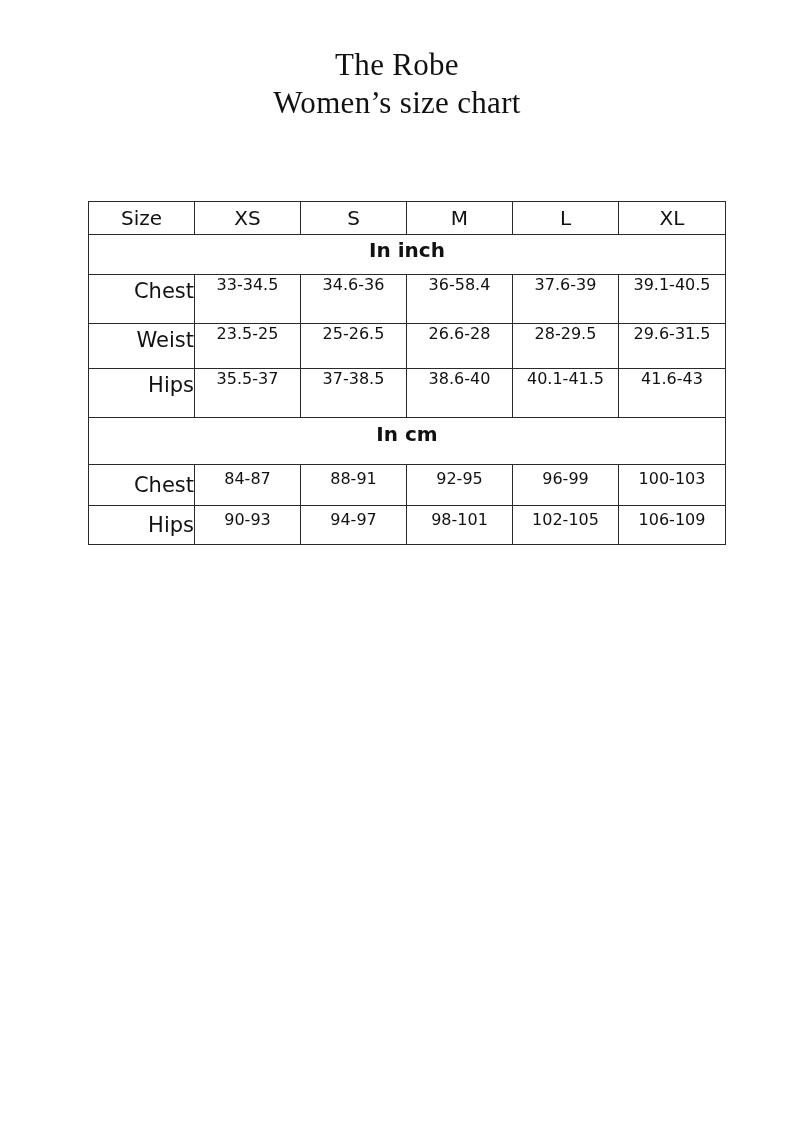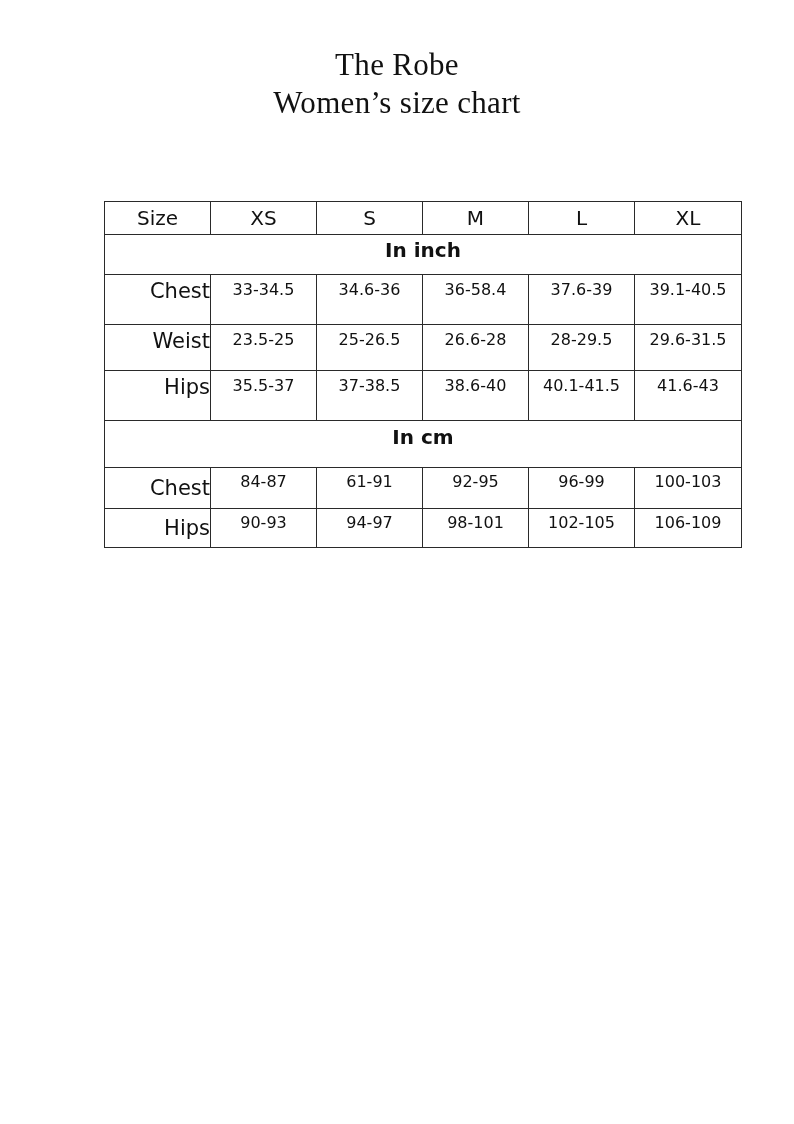--- a/index.html
+++ b/index.html
@@ -23,21 +23,21 @@
       font-family: "Liberation Serif", "DejaVu Serif", serif;
       color: #111111;
     }
     .title-line {
       font-size: 31px;
       line-height: 38px;
       letter-spacing: 0.3px;
     }
     table.size-chart {
       position: absolute;
-      left: 104px;
+      left: 88px;
       top: 201px;
       width: 637px;
       border-collapse: collapse;
       table-layout: fixed;
       font-family: "DejaVu Sans", "Liberation Sans", sans-serif;
       color: #111111;
     }
     table.size-chart td {
       border: 1.5px solid #2a2a2a;
       text-align: center;
@@ -67,21 +67,20 @@
     }
     .row-label {
       font-size: 21px;
       vertical-align: middle !important;
     }
     tr.data td {
       vertical-align: top;
     }
     tr.data td.val {
       font-size: 16px;
-      padding-top: 5px;
     }
     tr.data td.row-label {
       padding-top: 0;
       text-align: right;
     }
     tr.r-chest-in td { height: 44px; }
     tr.r-waist-in td { height: 40px; }
     tr.r-hips-in td { height: 44px; }
     tr.r-chest-in td.row-label { vertical-align: top !important; padding-top: 4px; }
     tr.r-waist-in td.row-label { vertical-align: top !important; padding-top: 4px; }
@@ -149,21 +148,21 @@
       <td class="val">41.6-43</td>
     </tr>
 
     <tr class="section cm">
       <td colspan="6">In cm</td>
     </tr>
 
     <tr class="data r-chest-cm">
       <td class="row-label">Chest</td>
       <td class="val">84-87</td>
-      <td class="val">61-91</td>
+      <td class="val">88-91</td>
       <td class="val">92-95</td>
       <td class="val">96-99</td>
       <td class="val">100-103</td>
     </tr>
     <tr class="data r-hips-cm">
       <td class="row-label">Hips</td>
       <td class="val">90-93</td>
       <td class="val">94-97</td>
       <td class="val">98-101</td>
       <td class="val">102-105</td>

